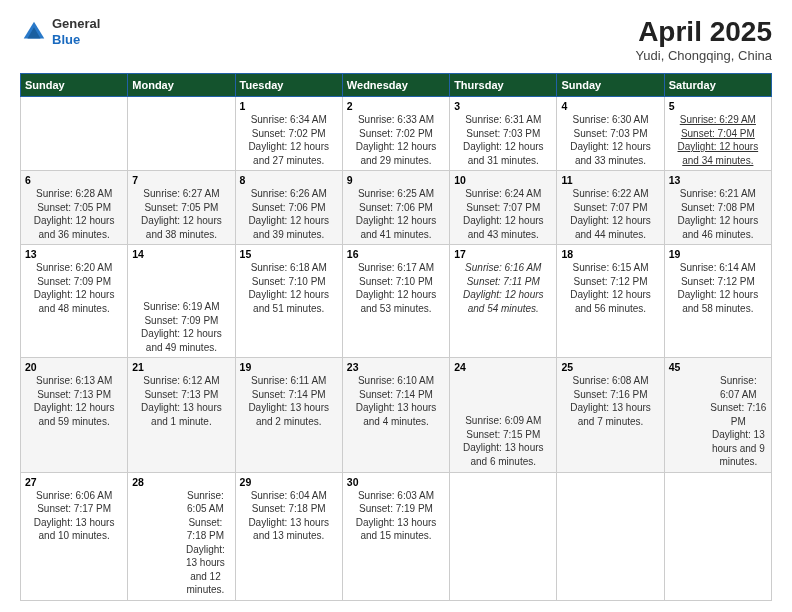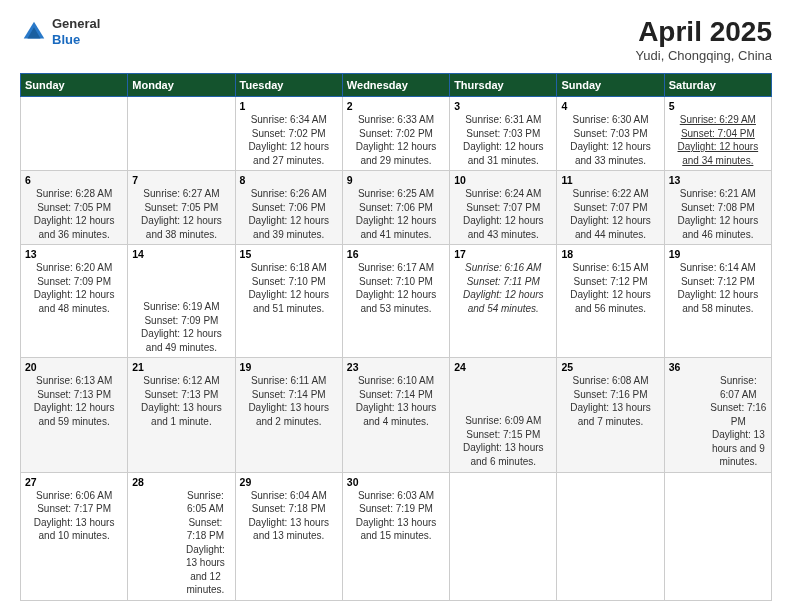--- a/index.html
+++ b/index.html
@@ -282,21 +282,21 @@
 Sunset: 7:15 PM
 Daylight: 13 hours and 6 minutes.</div>
           </td>
           <td>
             <div class="day-num">25</div>
             <div class="day-info" style="white-space: pre-line;">Sunrise: 6:08 AM
 Sunset: 7:16 PM
 Daylight: 13 hours and 7 minutes.</div>
           </td>
           <td>
-            <div class="day-num">36</div>
+            <div class="day-num">45</div>
             <div class="day-info" style="white-space: pre-line; margin-left: 41px;">Sunrise: 6:07 AM
 Sunset: 7:16 PM
 Daylight: 13 hours and 9 minutes.</div>
           </td>
         </tr>
         <tr>
           <td>
             <div class="day-num">27</div>
             <div class="day-info" style="white-space: pre-line;">Sunrise: 6:06 AM
 Sunset: 7:17 PM

